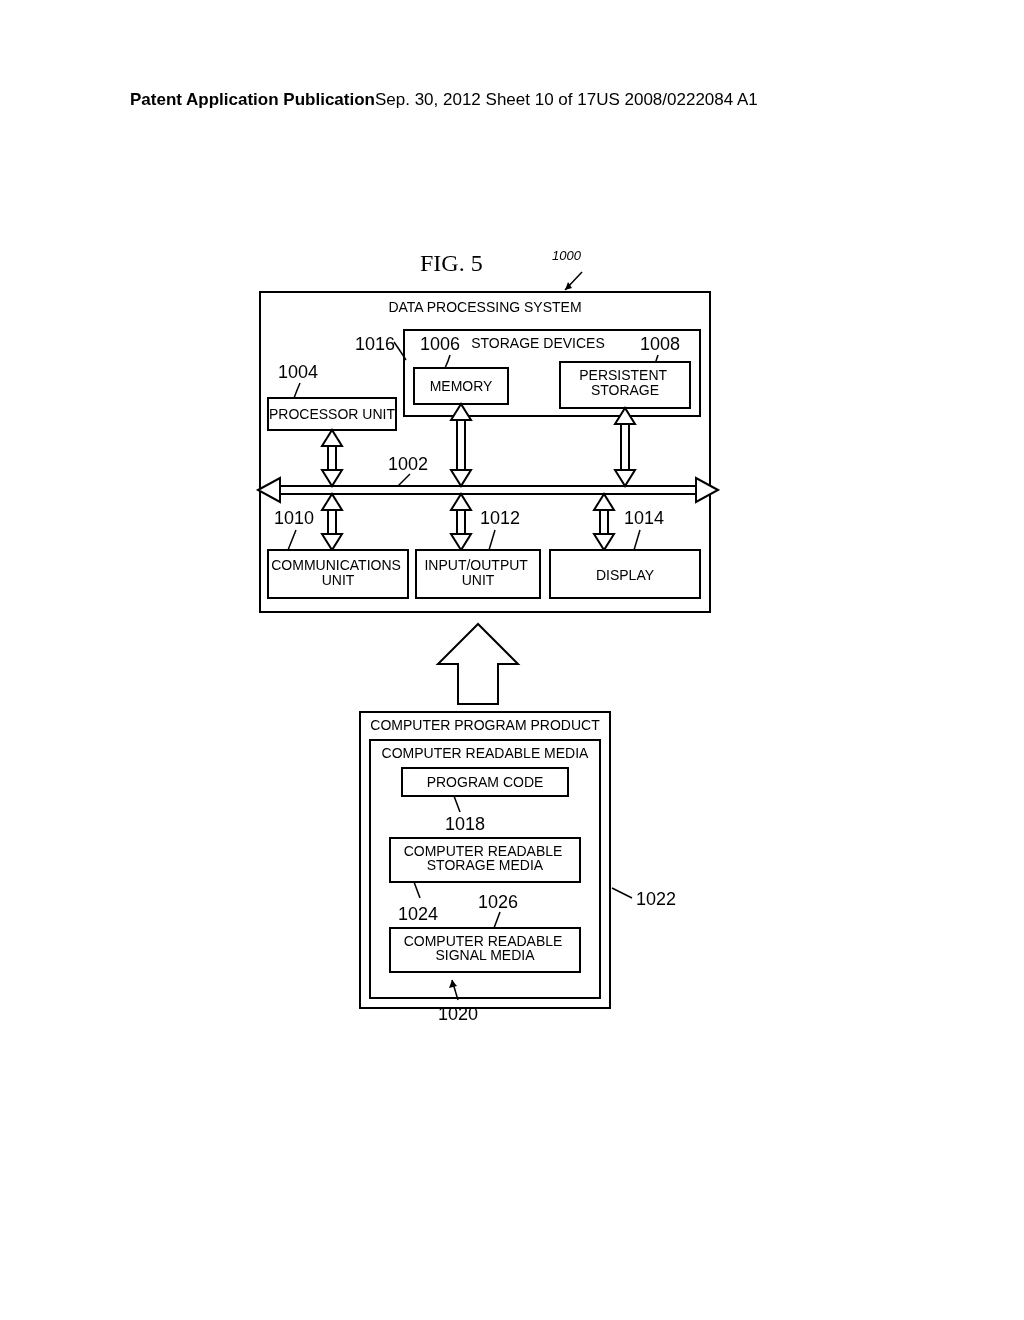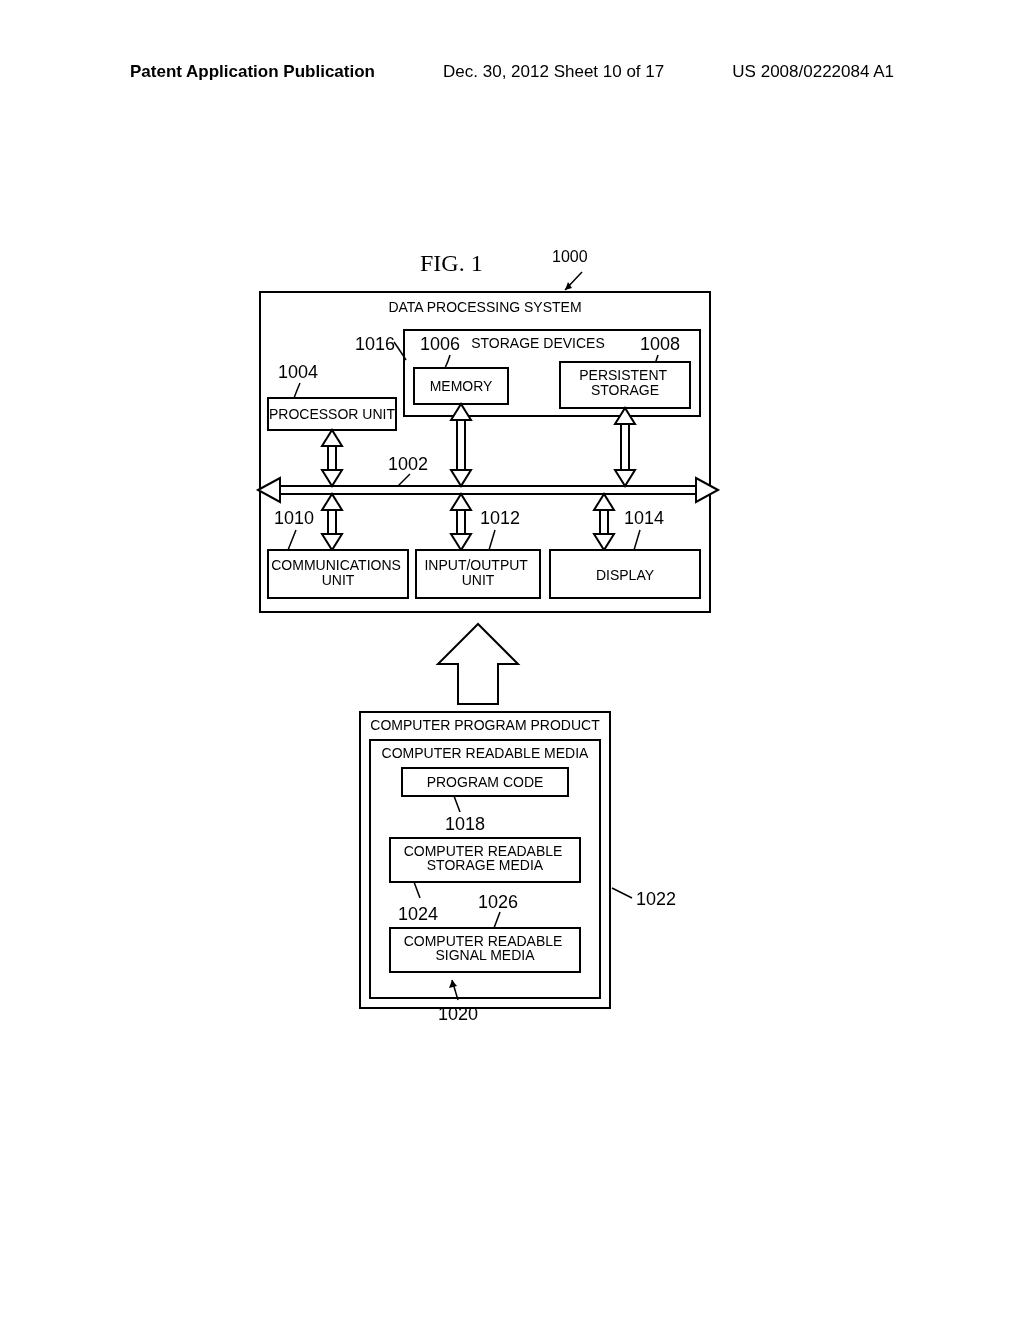--- a/index.html
+++ b/index.html
@@ -10,46 +10,47 @@
     width: 1024px;
   }
   .page {
     width: 1024px;
     height: 1320px;
     position: relative;
     background: #fff;
   }
   .header {
     position: absolute;
-    top: 62px;
+    top: 90px;
     left: 0;
     width: 1024px;
     display: flex;
-    justify-content: space-between;
+    justify-content: flex-start;
     padding: 0 130px;
     box-sizing: border-box;
     font-size: 17px;
   }
   .header-left { font-weight: bold; }
   .header-mid { }
   .header-right { }
 
   .fig-label {
     position: absolute;
     top: 250px;
     left: 420px;
     font-size: 24px;
     font-family: 'Times New Roman', serif;
   }
 
   .ref-1000 {
     position: absolute;
     top: 248px;
     left: 552px;
-    font-size: 16px;
+    font-size: 13px;
+    font-style: italic;
   }
 
   svg.diagram {
     position: absolute;
     top: 0;
     left: 0;
   }
 
   .box {
     stroke: #000;
@@ -66,25 +67,25 @@
     font-family: Arial, sans-serif;
   }
 </style>
 </head>
 <body>
 
 <div class="page">
 
   <div class="header">
     <span class="header-left">Patent Application Publication</span>
-    <span class="header-mid">Dec. 30, 2012  Sheet 10 of 17</span>
+    <span class="header-mid">Sep. 30, 2012  Sheet 10 of 17</span>
     <span class="header-right">US 2008/0222084 A1</span>
   </div>
 
-  <div class="fig-label">FIG. 1</div>
+  <div class="fig-label">FIG. 5</div>
   <div class="ref-1000">1000</div>
 
   <svg class="diagram" width="1024" height="1320">
 
     <line x1="582" y1="272" x2="565" y2="290" stroke="#000" stroke-width="1.5"></line>
     <polygon points="565,290 572,288 568,282" fill="#000"></polygon>
 
     <rect x="260" y="292" width="450" height="320" class="box"></rect>
     <text x="485" y="312" class="box-title">DATA PROCESSING SYSTEM</text>
 

